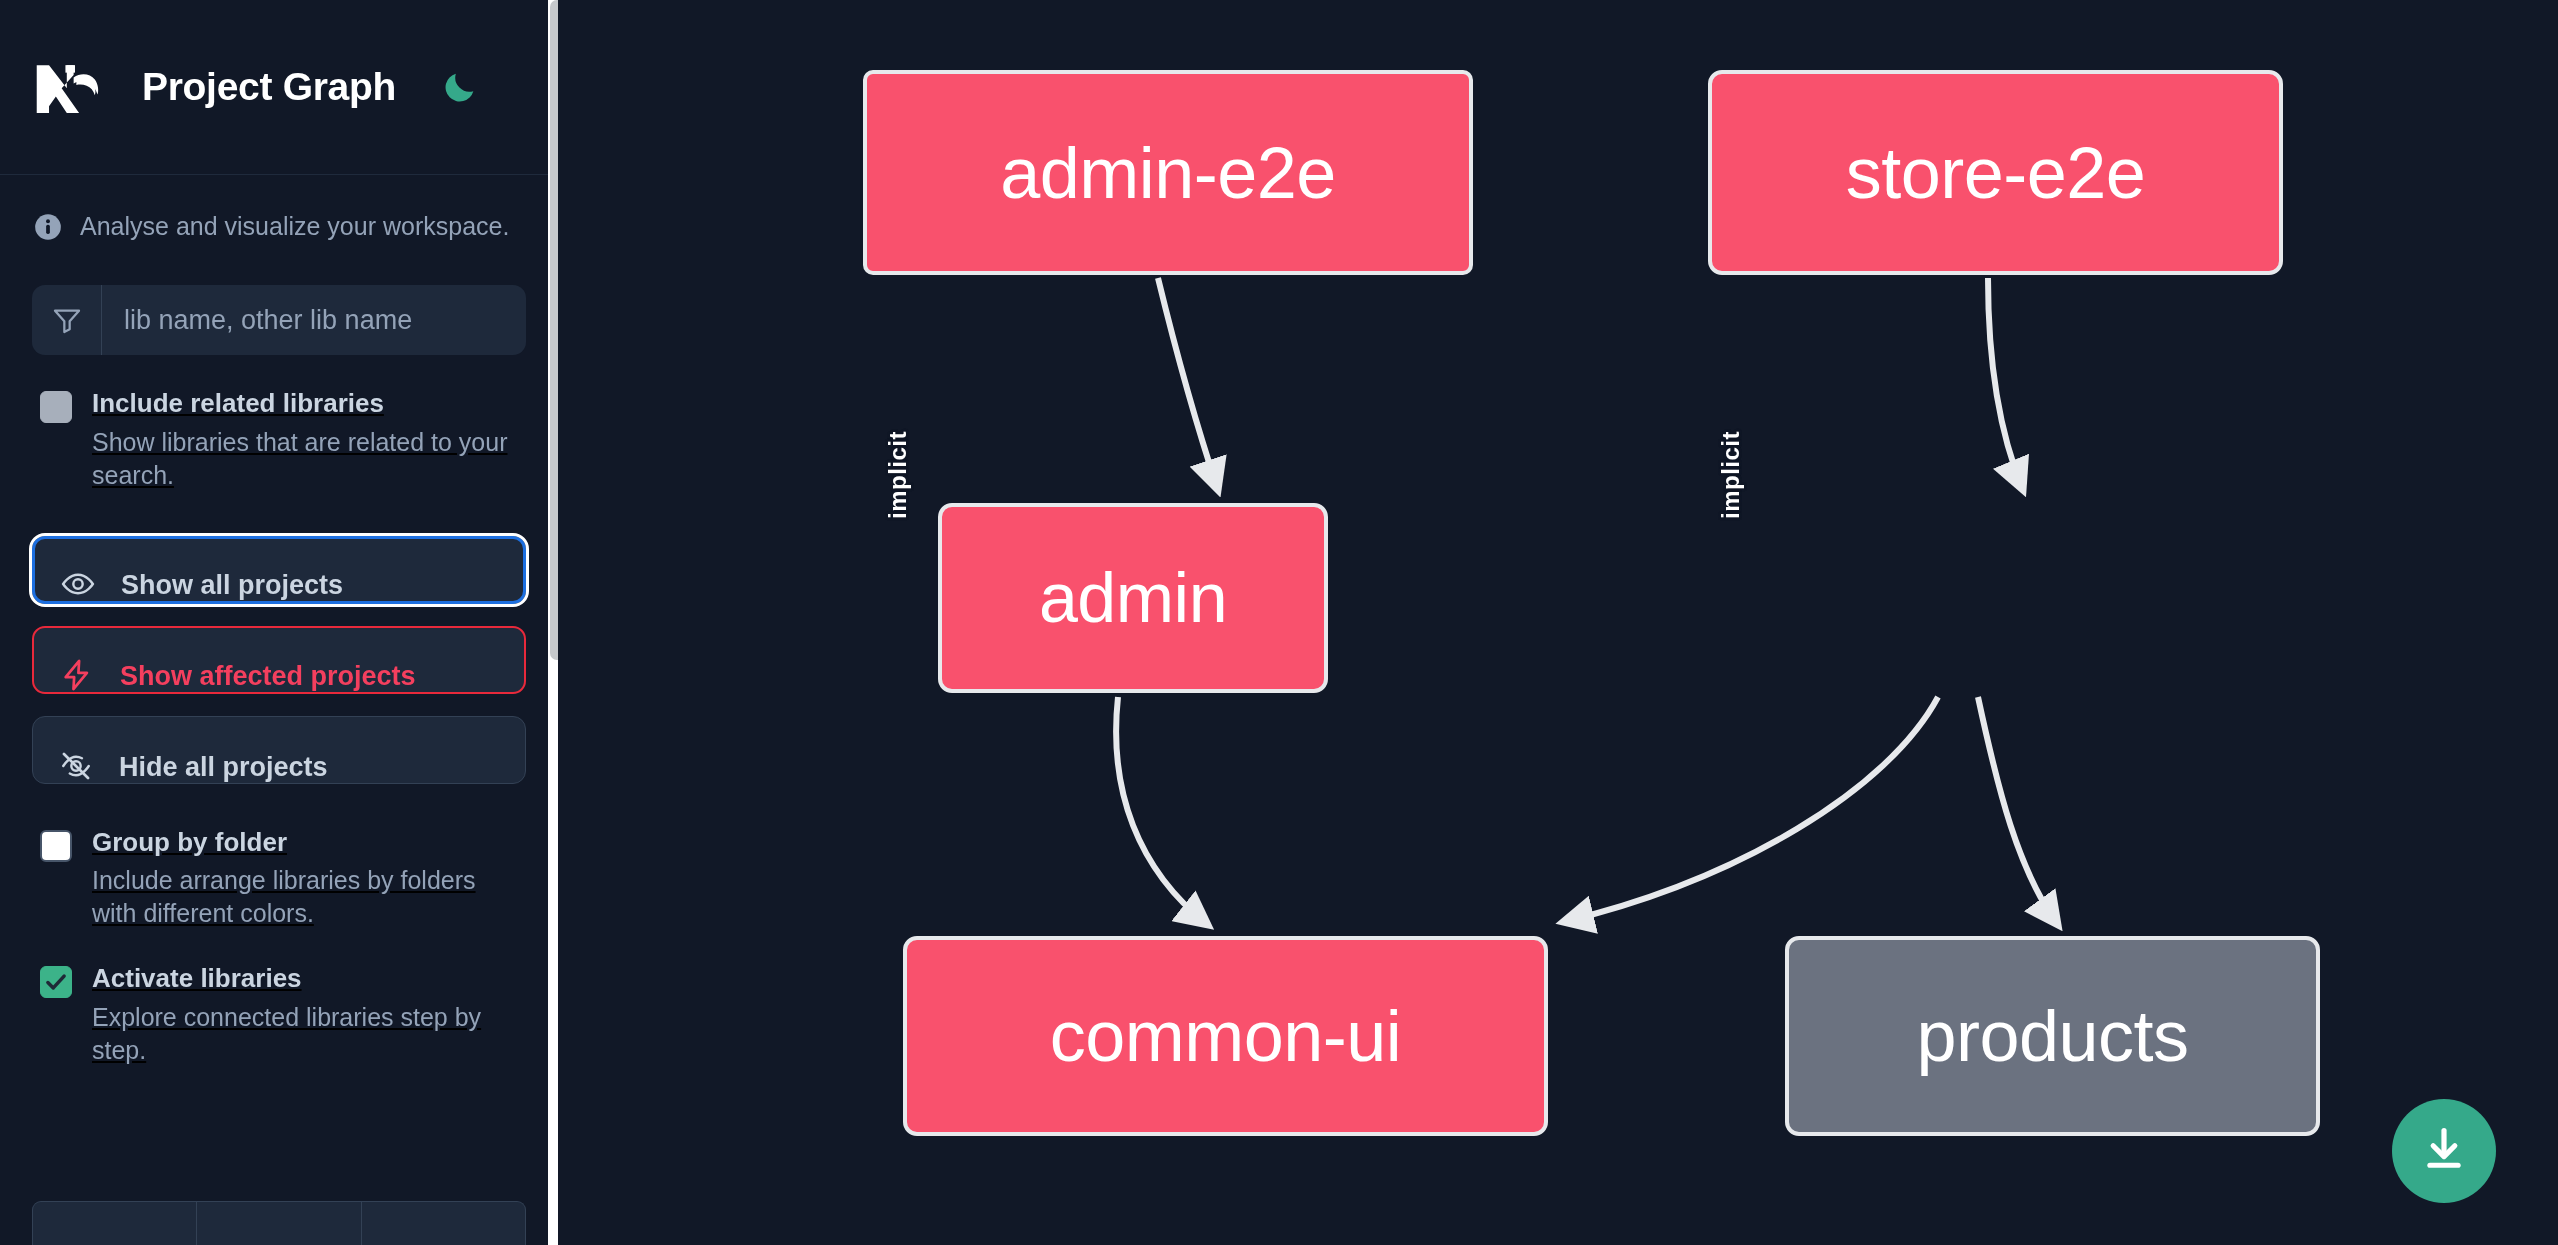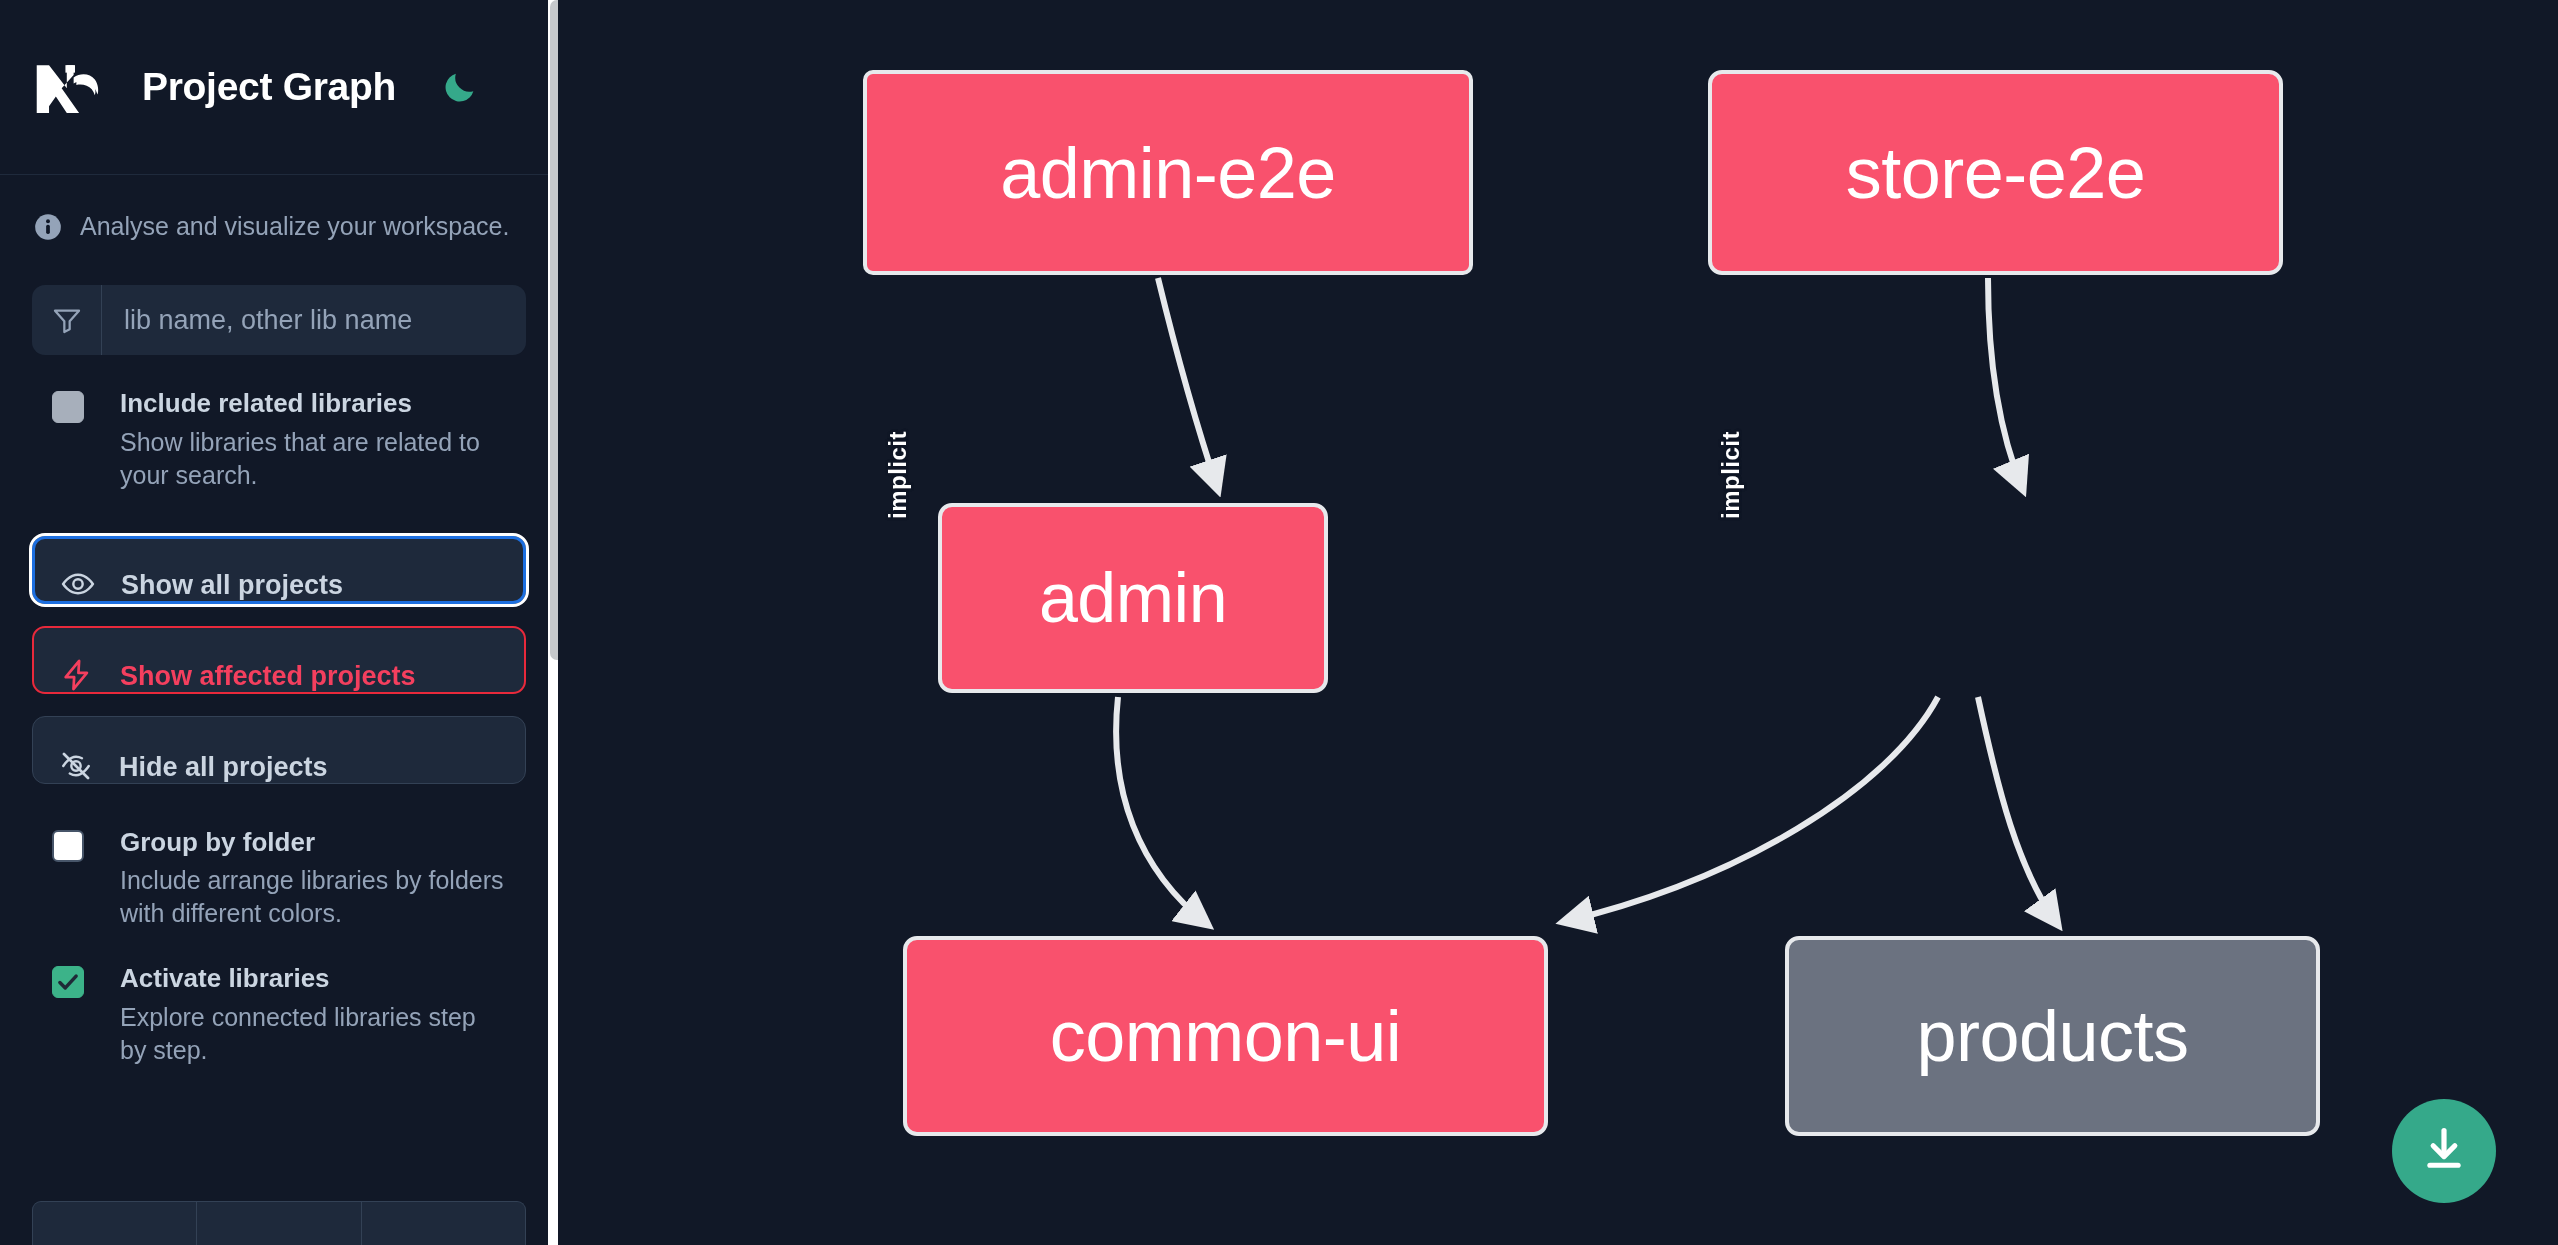--- a/index.html
+++ b/index.html
@@ -64,22 +64,23 @@
   }
   .filter-input {
     flex: 1; background: transparent; border: 0; outline: none;
     color: #cbd5e1; font-size: 27px; padding: 0 22px;
     font-family: "Liberation Sans", sans-serif;
   }
   .filter-input::placeholder { color: #94a3b8; }
 
   .opt-row {
     display: flex; align-items: flex-start;
-    padding: 0 52px; margin-top: 34px;
-    gap: 36px;
+    padding: 0 40px; margin-top: 34px;
+    gap: 20px;
+    text-decoration: underline;
   }
   .opt-texts { flex: 1; }
   .opt-title { font-size: 26px; font-weight: 700; color: #cbd5e1; line-height: 1.1; }
   .opt-desc { font-size: 25px; color: #94a3b8; line-height: 1.32; margin-top: 8px; }
 
   .cb {
     width: 32px; height: 32px; border-radius: 6px;
     flex: 0 0 32px; margin-top: 2px;
     display: flex; align-items: center; justify-content: center;
     cursor: pointer;

